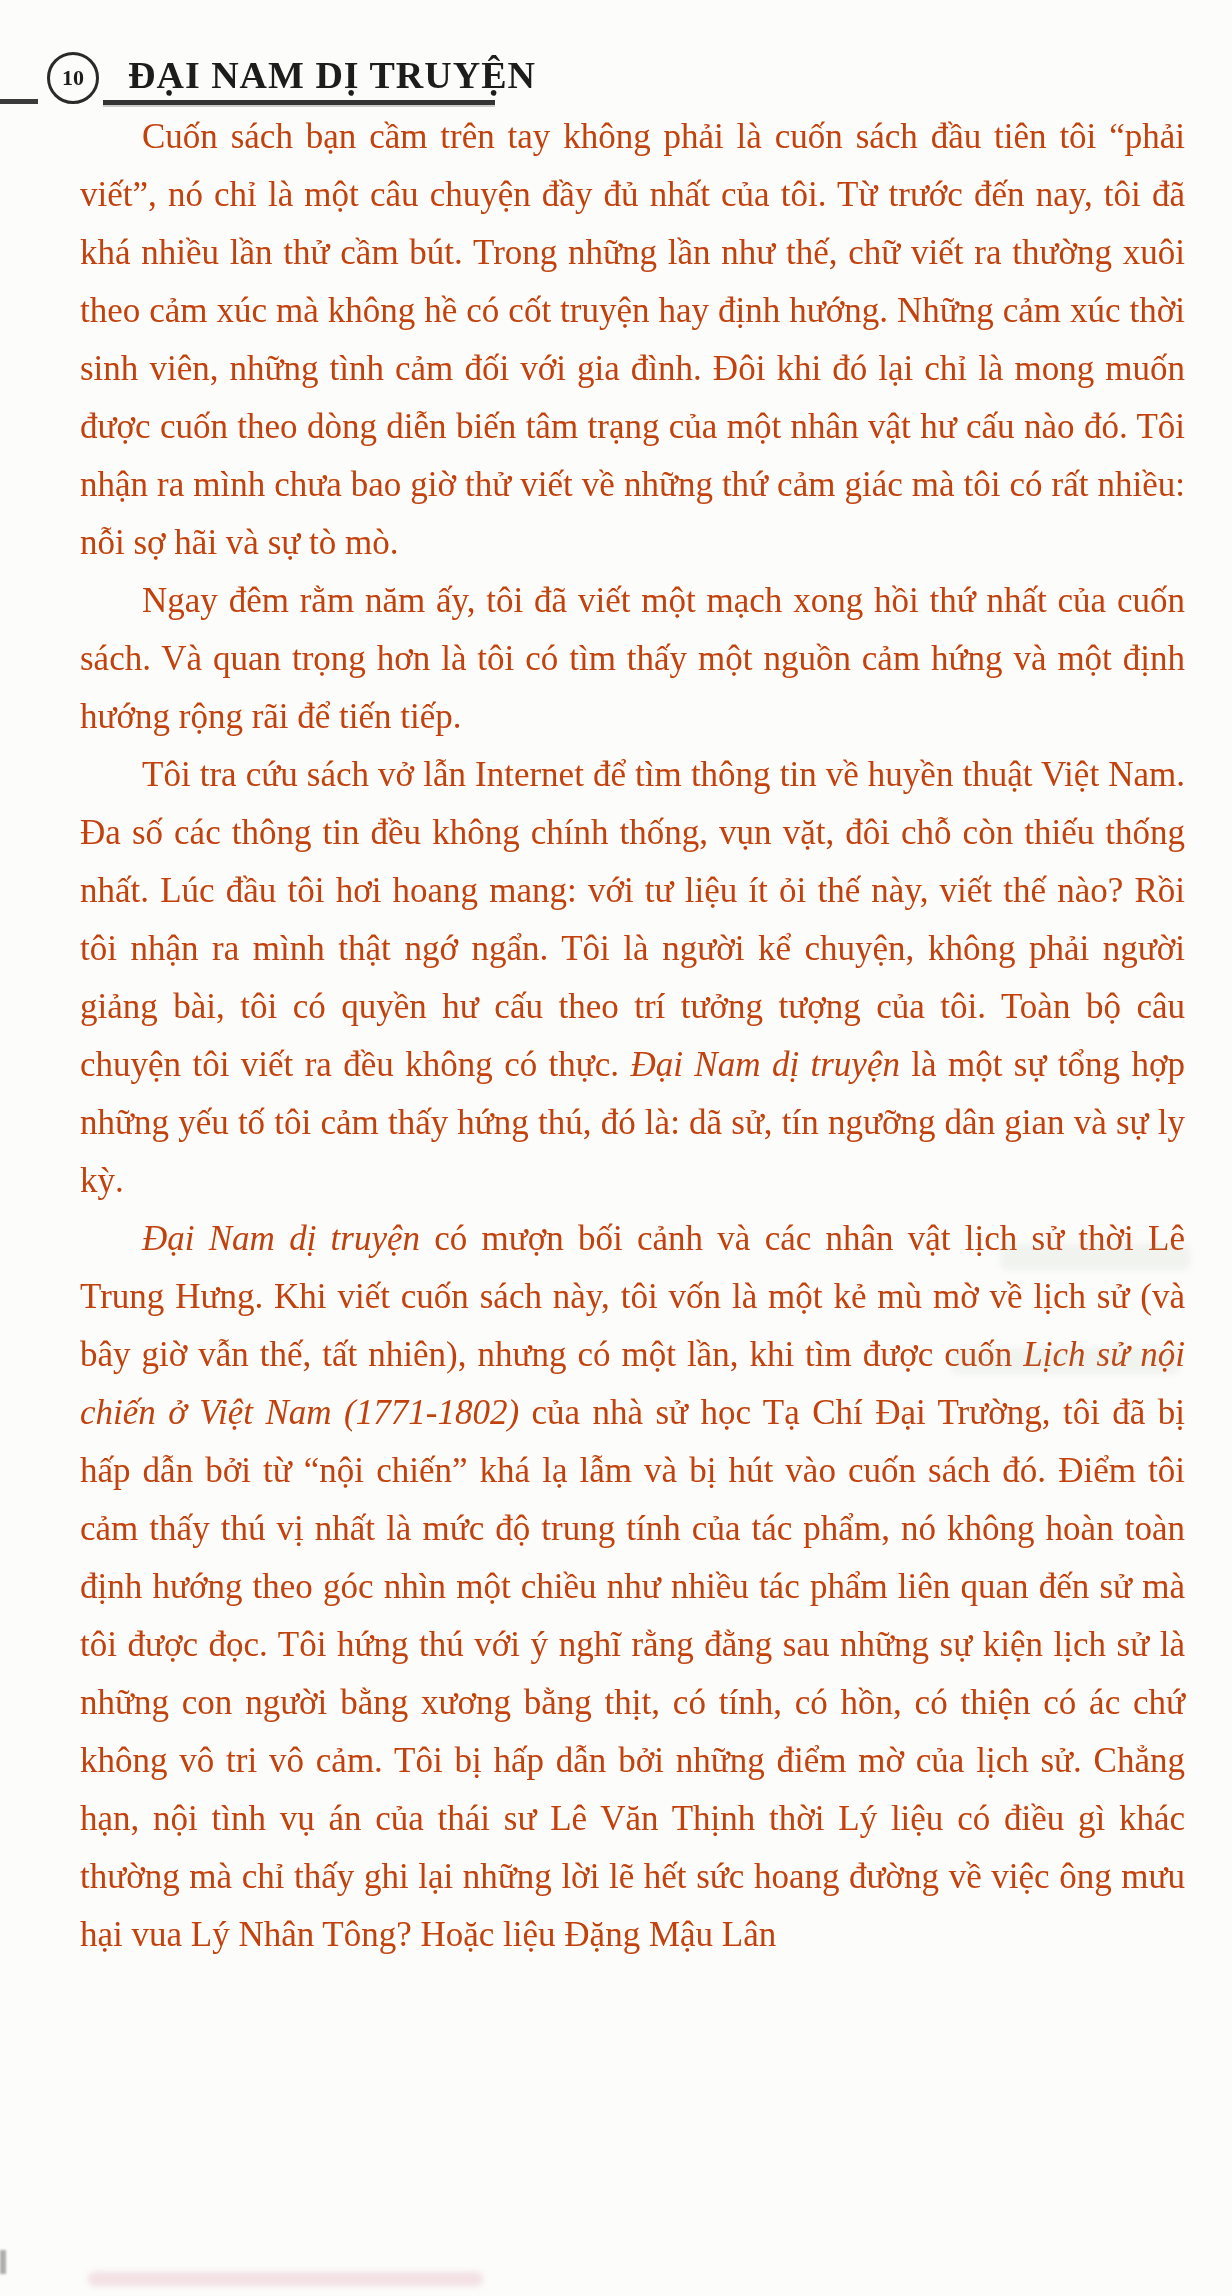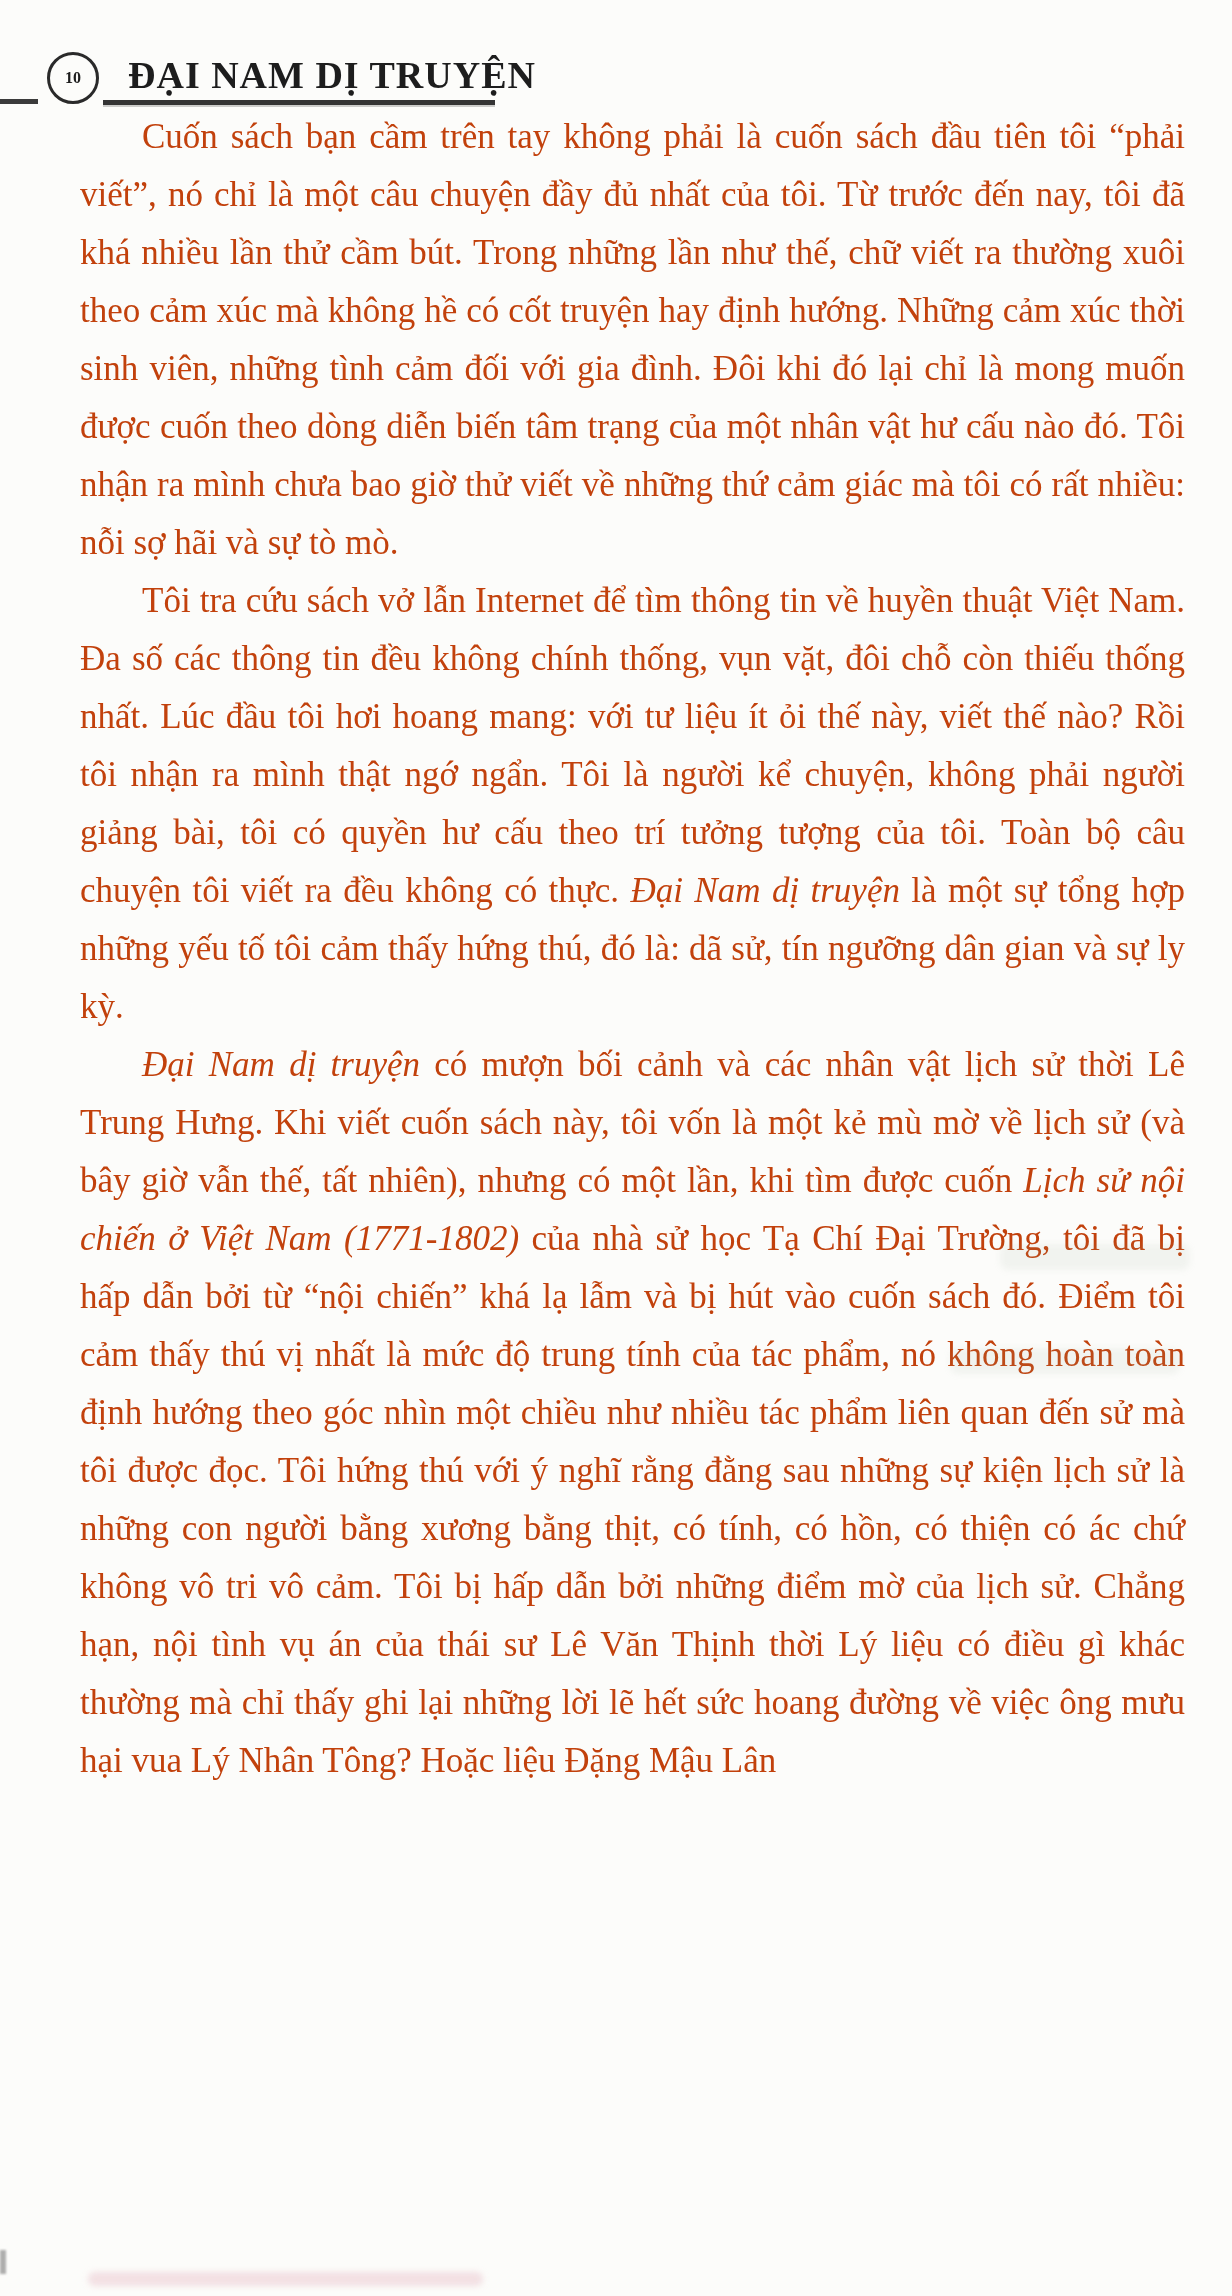--- a/index.html
+++ b/index.html
@@ -30,21 +30,21 @@
     position: absolute;
     left: 47px;
     top: 52px;
     width: 52px;
     height: 52px;
     border: 3px solid #2a2a2a;
     border-radius: 50%;
     display: flex;
     align-items: center;
     justify-content: center;
-    font-size: 16px;
+    font-size: 22px;
     font-weight: bold;
     color: #1d1d1d;
     background: #fcfcfa;
     box-sizing: border-box;
   }
   .running-title {
     position: absolute;
     left: 128px;
     top: 53px;
     font-size: 38px;
@@ -126,20 +126,21 @@
 
   <div class="header-rule-left"></div>
   <div class="page-number-circle">
     <span>10</span>
   </div>
   <div class="running-title">ĐẠI NAM DỊ TRUYỆN</div>
   <div class="header-rule-title"></div>
 
   <div class="text-block">
       <p class="para"><span>Cuốn sách bạn cầm trên tay không phải là cuốn sách đầu tiên tôi “phải viết”, nó chỉ là một câu chuyện đầy đủ nhất của tôi. Từ trước đến nay, tôi đã khá nhiều lần thử cầm bút. Trong những lần như thế, chữ viết ra thường xuôi theo cảm xúc mà không hề có cốt truyện hay định hướng. Những cảm xúc thời sinh viên, những tình cảm đối với gia đình. Đôi khi đó lại chỉ là mong muốn được cuốn theo dòng diễn biến tâm trạng của một nhân vật hư cấu nào đó. Tôi nhận ra mình chưa bao giờ thử viết về những thứ cảm giác mà tôi có rất nhiều: nỗi sợ hãi và sự tò mò.</span></p>
+      <p class="para"><span>Ngay đêm rằm năm ấy, tôi đã viết một mạch xong hồi thứ nhất của cuốn sách. Và quan trọng hơn là tôi có tìm thấy một nguồn cảm hứng và một định hướng rộng rãi để tiến tiếp.</span></p>
       <p class="para"><span>Tôi tra cứu sách vở lẫn Internet để tìm thông tin về huyền thuật Việt Nam. Đa số các thông tin đều không chính thống, vụn vặt, đôi chỗ còn thiếu thống nhất. Lúc đầu tôi hơi hoang mang: với tư liệu ít ỏi thế này, viết thế nào? Rồi tôi nhận ra mình thật ngớ ngẩn. Tôi là người kể chuyện, không phải người giảng bài, tôi có quyền hư cấu theo trí tưởng tượng của tôi. Toàn bộ câu chuyện tôi viết ra đều không có thực. </span><span class="italic">Đại Nam dị truyện</span><span> là một sự tổng hợp những yếu tố tôi cảm thấy hứng thú, đó là: dã sử, tín ngưỡng dân gian và sự ly kỳ.</span></p>
       <p class="para"><span class="italic">Đại Nam dị truyện</span><span> có mượn bối cảnh và các nhân vật lịch sử thời Lê Trung Hưng. Khi viết cuốn sách này, tôi vốn là một kẻ mù mờ về lịch sử (và bây giờ vẫn thế, tất nhiên), nhưng có một lần, khi tìm được cuốn </span><span class="italic">Lịch sử nội chiến ở Việt Nam (1771-1802)</span><span> của nhà sử học Tạ Chí Đại Trường, tôi đã bị hấp dẫn bởi từ “nội chiến” khá lạ lẫm và bị hút vào cuốn sách đó. Điểm tôi cảm thấy thú vị nhất là mức độ trung tính của tác phẩm, nó không hoàn toàn định hướng theo góc nhìn một chiều như nhiều tác phẩm liên quan đến sử mà tôi được đọc. Tôi hứng thú với ý nghĩ rằng đằng sau những sự kiện lịch sử là những con người bằng xương bằng thịt, có tính, có hồn, có thiện có ác chứ không vô tri vô cảm. Tôi bị hấp dẫn bởi những điểm mờ của lịch sử. Chẳng hạn, nội tình vụ án của thái sư Lê Văn Thịnh thời Lý liệu có điều gì khác thường mà chỉ thấy ghi lại những lời lẽ hết sức hoang đường về việc ông mưu hại vua Lý Nhân Tông? Hoặc liệu Đặng Mậu Lân</span></p>
     </div>
 
   <div class="smudge smudge-gray-1"></div>
   <div class="smudge smudge-gray-2"></div>
   <div class="smudge smudge-pink"></div>
   <div class="edge-mark"></div>
 
 </div>

